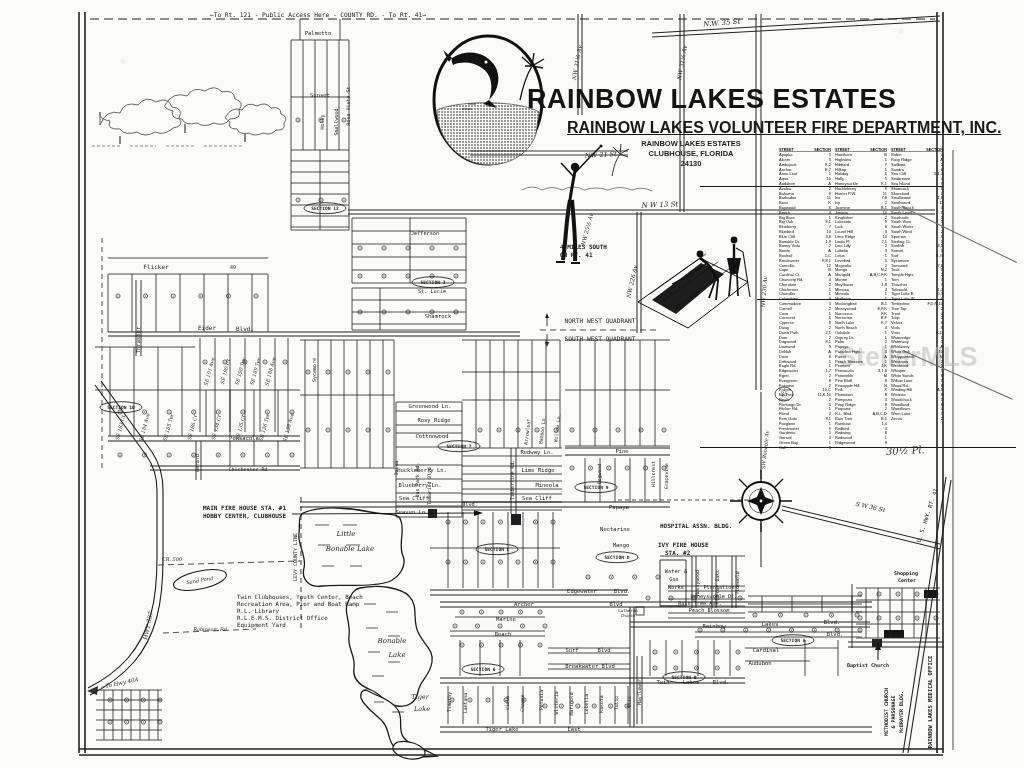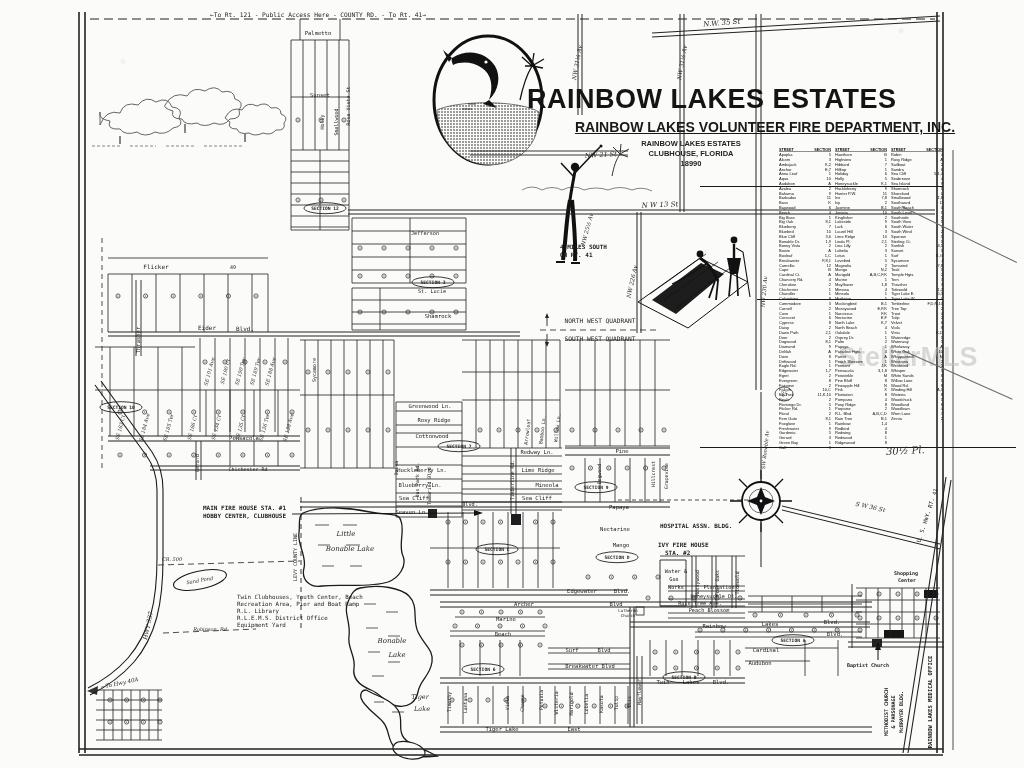--- a/index.html
+++ b/index.html
@@ -8,21 +8,21 @@
         background-image:radial-gradient(circle at 12% 8%, rgba(120,120,120,.08) 0 2px, transparent 3px),
                          radial-gradient(circle at 88% 4%, rgba(120,120,120,.09) 0 2px, transparent 3px);}
   svg text{fill:#1c1c1c;}
   svg .m{font-family:"DejaVu Sans Mono",monospace;}
   svg .b{font-family:"DejaVu Sans Mono",monospace;font-weight:bold;}
   svg .h{font-family:"DejaVu Serif",serif;font-style:italic;fill:#2a2a2a;}
   .abs{position:absolute;white-space:nowrap;}
   #map-title{left:527px;top:84px;font-family:"Liberation Sans",sans-serif;font-weight:bold;
              font-size:27px;letter-spacing:.5px;color:#141414;}
   #subtitle{left:567px;top:119px;font-family:"Liberation Sans",sans-serif;font-weight:bold;
-            font-size:14px;text-decoration:underline;color:#191919;margin-left:8px;}
+            font-size:16px;text-decoration:underline;color:#191919;}
   .addr{left:626px;width:130px;text-align:center;font-family:"Liberation Sans",sans-serif;
         font-weight:bold;font-size:7.5px;color:#222;}
   #addr1{top:139px;} #addr2{top:149px;} #addr3{top:159px;}
   #watermark{left:838px;top:342px;font-family:"Liberation Sans",sans-serif;font-weight:bold;
              font-size:27px;color:#bdbdbd;opacity:.55;letter-spacing:0;}
   #index{left:779px;top:147px;width:164px;height:300px;}
   #index-inner{transform:scale(.5);transform-origin:0 0;width:328px;display:flex;gap:8px;
                font-family:"Liberation Sans",sans-serif;font-size:8px;line-height:1.2;color:#111;}
   .idx-col{flex:1;min-width:0;}
   .idx-head{display:flex;justify-content:space-between;font-weight:bold;font-size:7.5px;
@@ -926,21 +926,21 @@
         <ellipse cx="793" cy="640.2" rx="21" ry="5.5" fill="none" stroke="#222" stroke-width="0.9"></ellipse>
         <text x="793" y="642" font-size="4.6" text-anchor="middle" class="b">SECTION A</text>
       </g>
   </svg>
 
   
   <div class="abs" id="map-title">RAINBOW LAKES ESTATES</div>
   <div class="abs" id="subtitle">RAINBOW LAKES VOLUNTEER FIRE DEPARTMENT, INC.</div>
   <div class="abs addr" id="addr1">RAINBOW LAKES ESTATES</div>
   <div class="abs addr" id="addr2">CLUBHOUSE, FLORIDA</div>
-  <div class="abs addr" id="addr3">18990</div>
+  <div class="abs addr" id="addr3">24130</div>
   <div class="abs" id="watermark">StellarMLS</div>
 
   <div class="abs" id="index">
     <div id="index-inner">
         <div class="idx-col">
           <div class="idx-head">
             <span>STREET</span>
             <span>SECTION</span>
           </div>
           <div class="irow">

